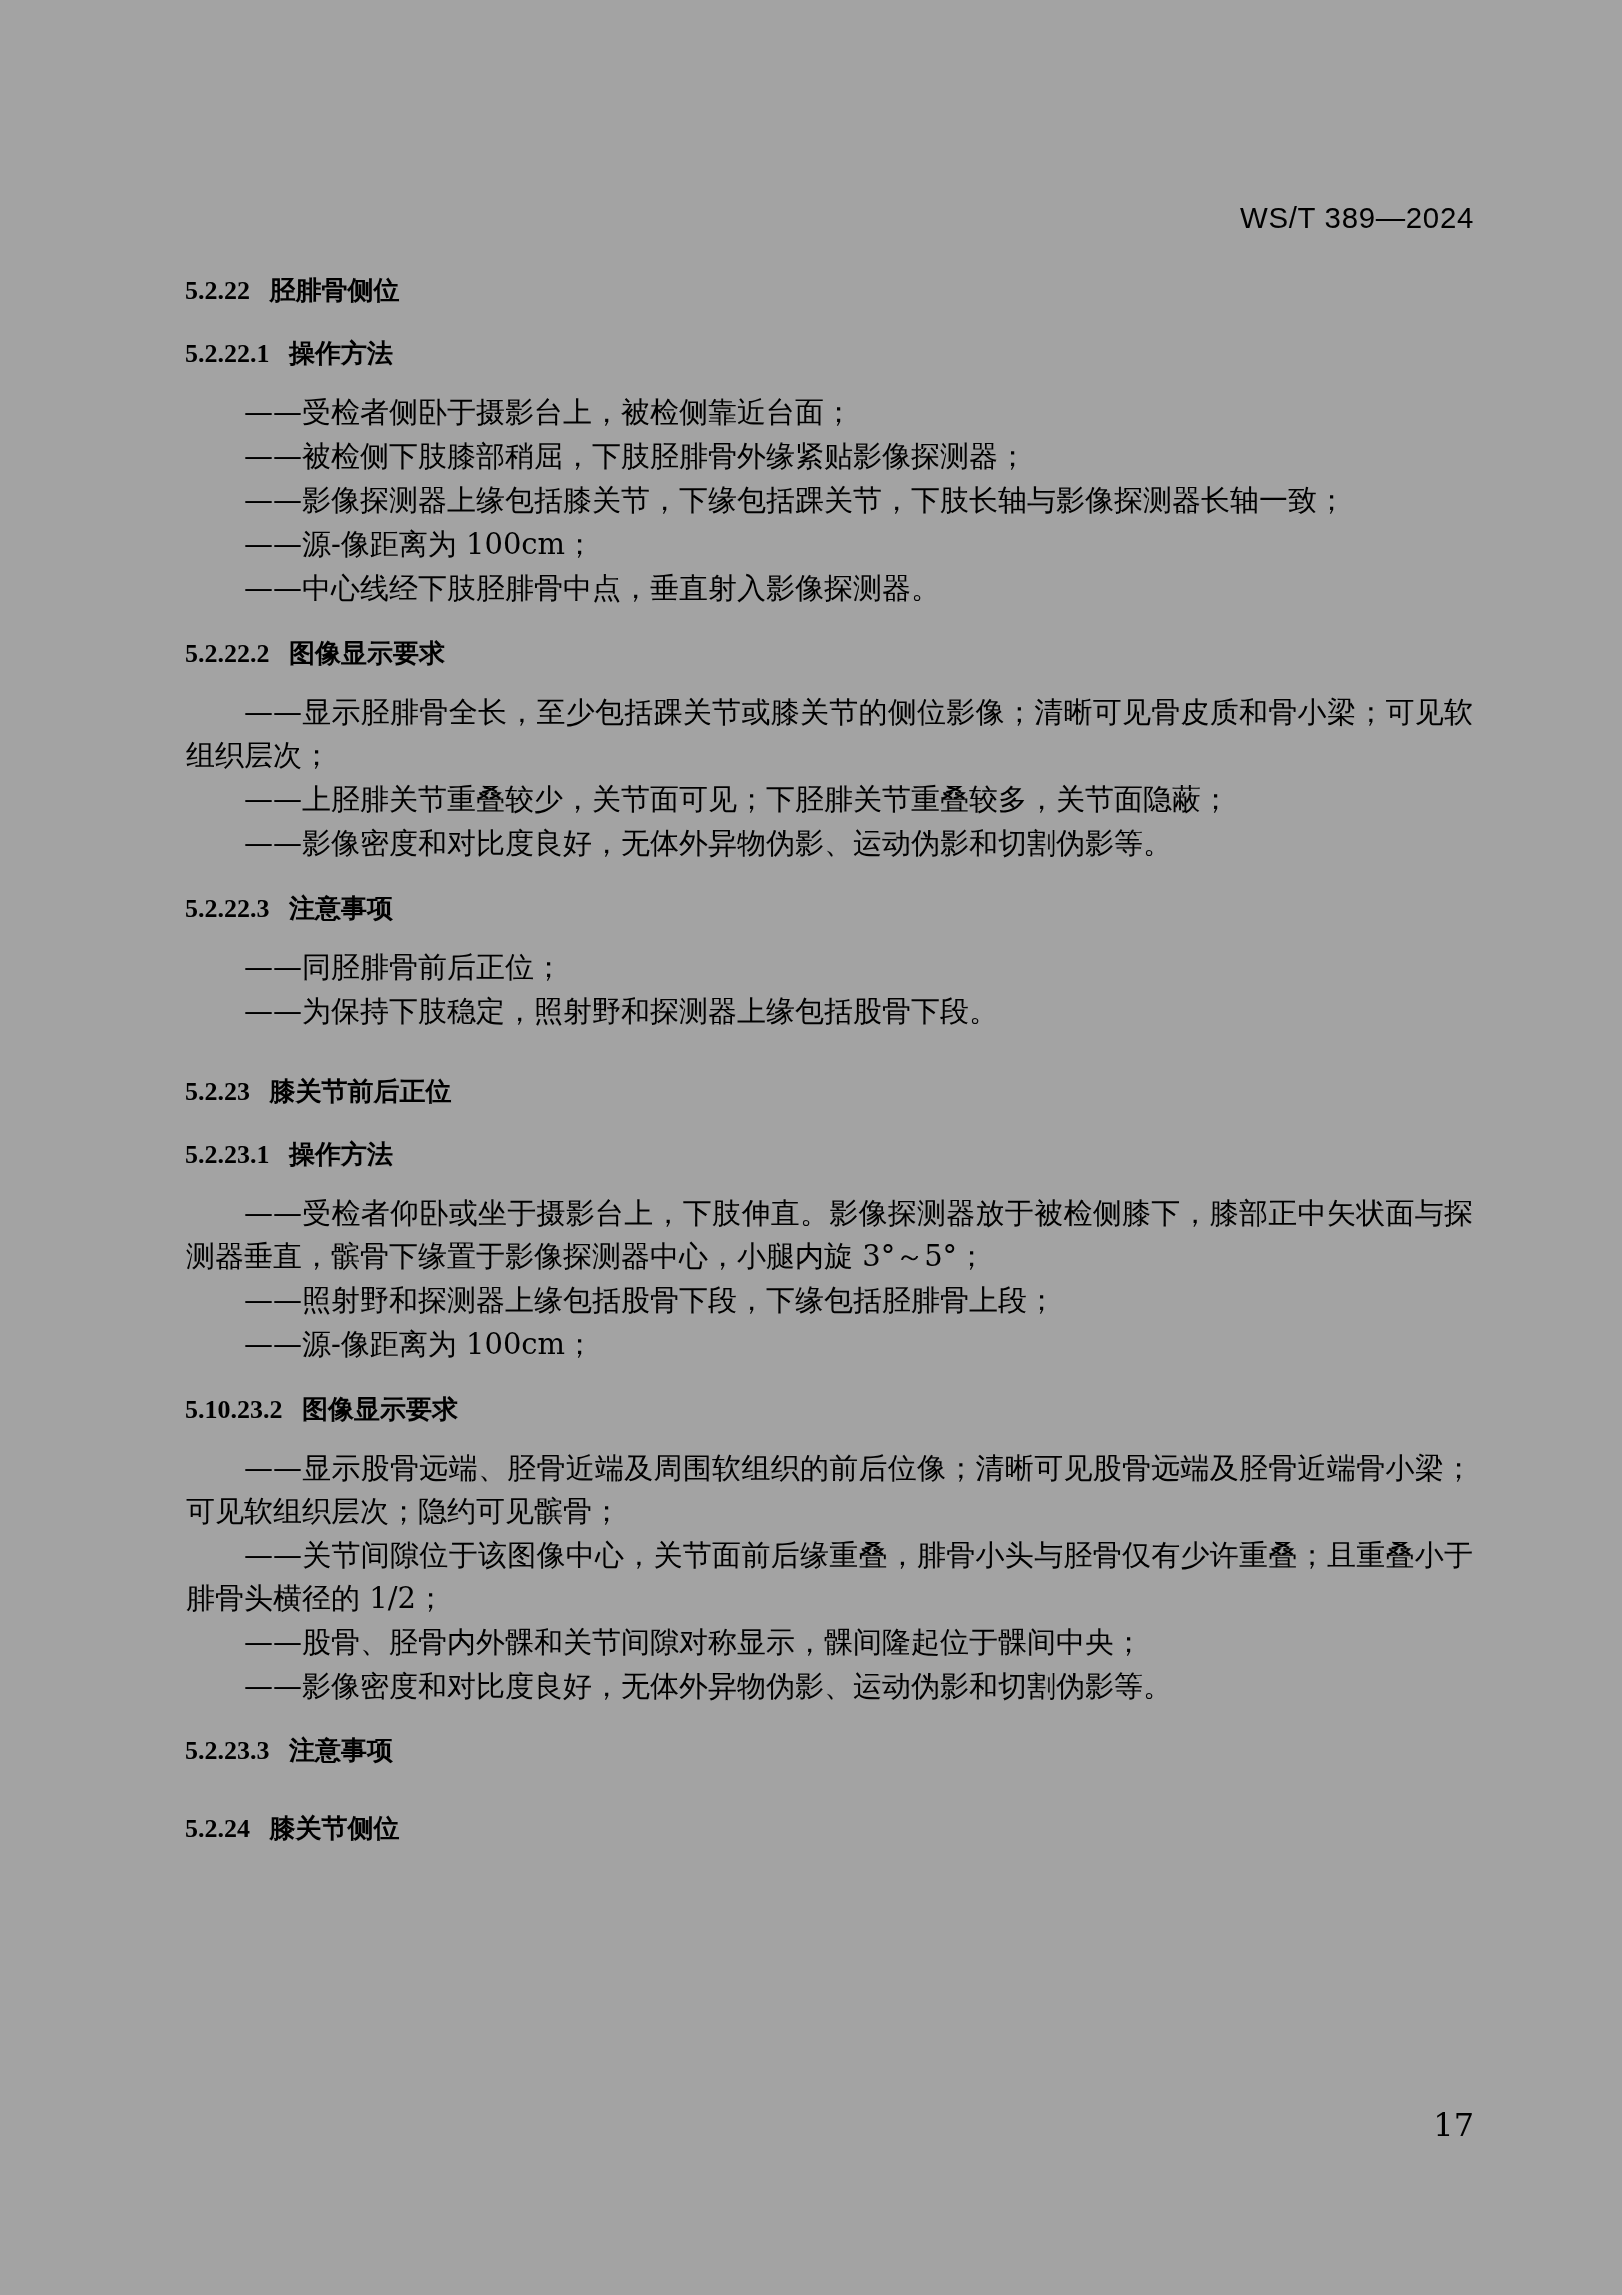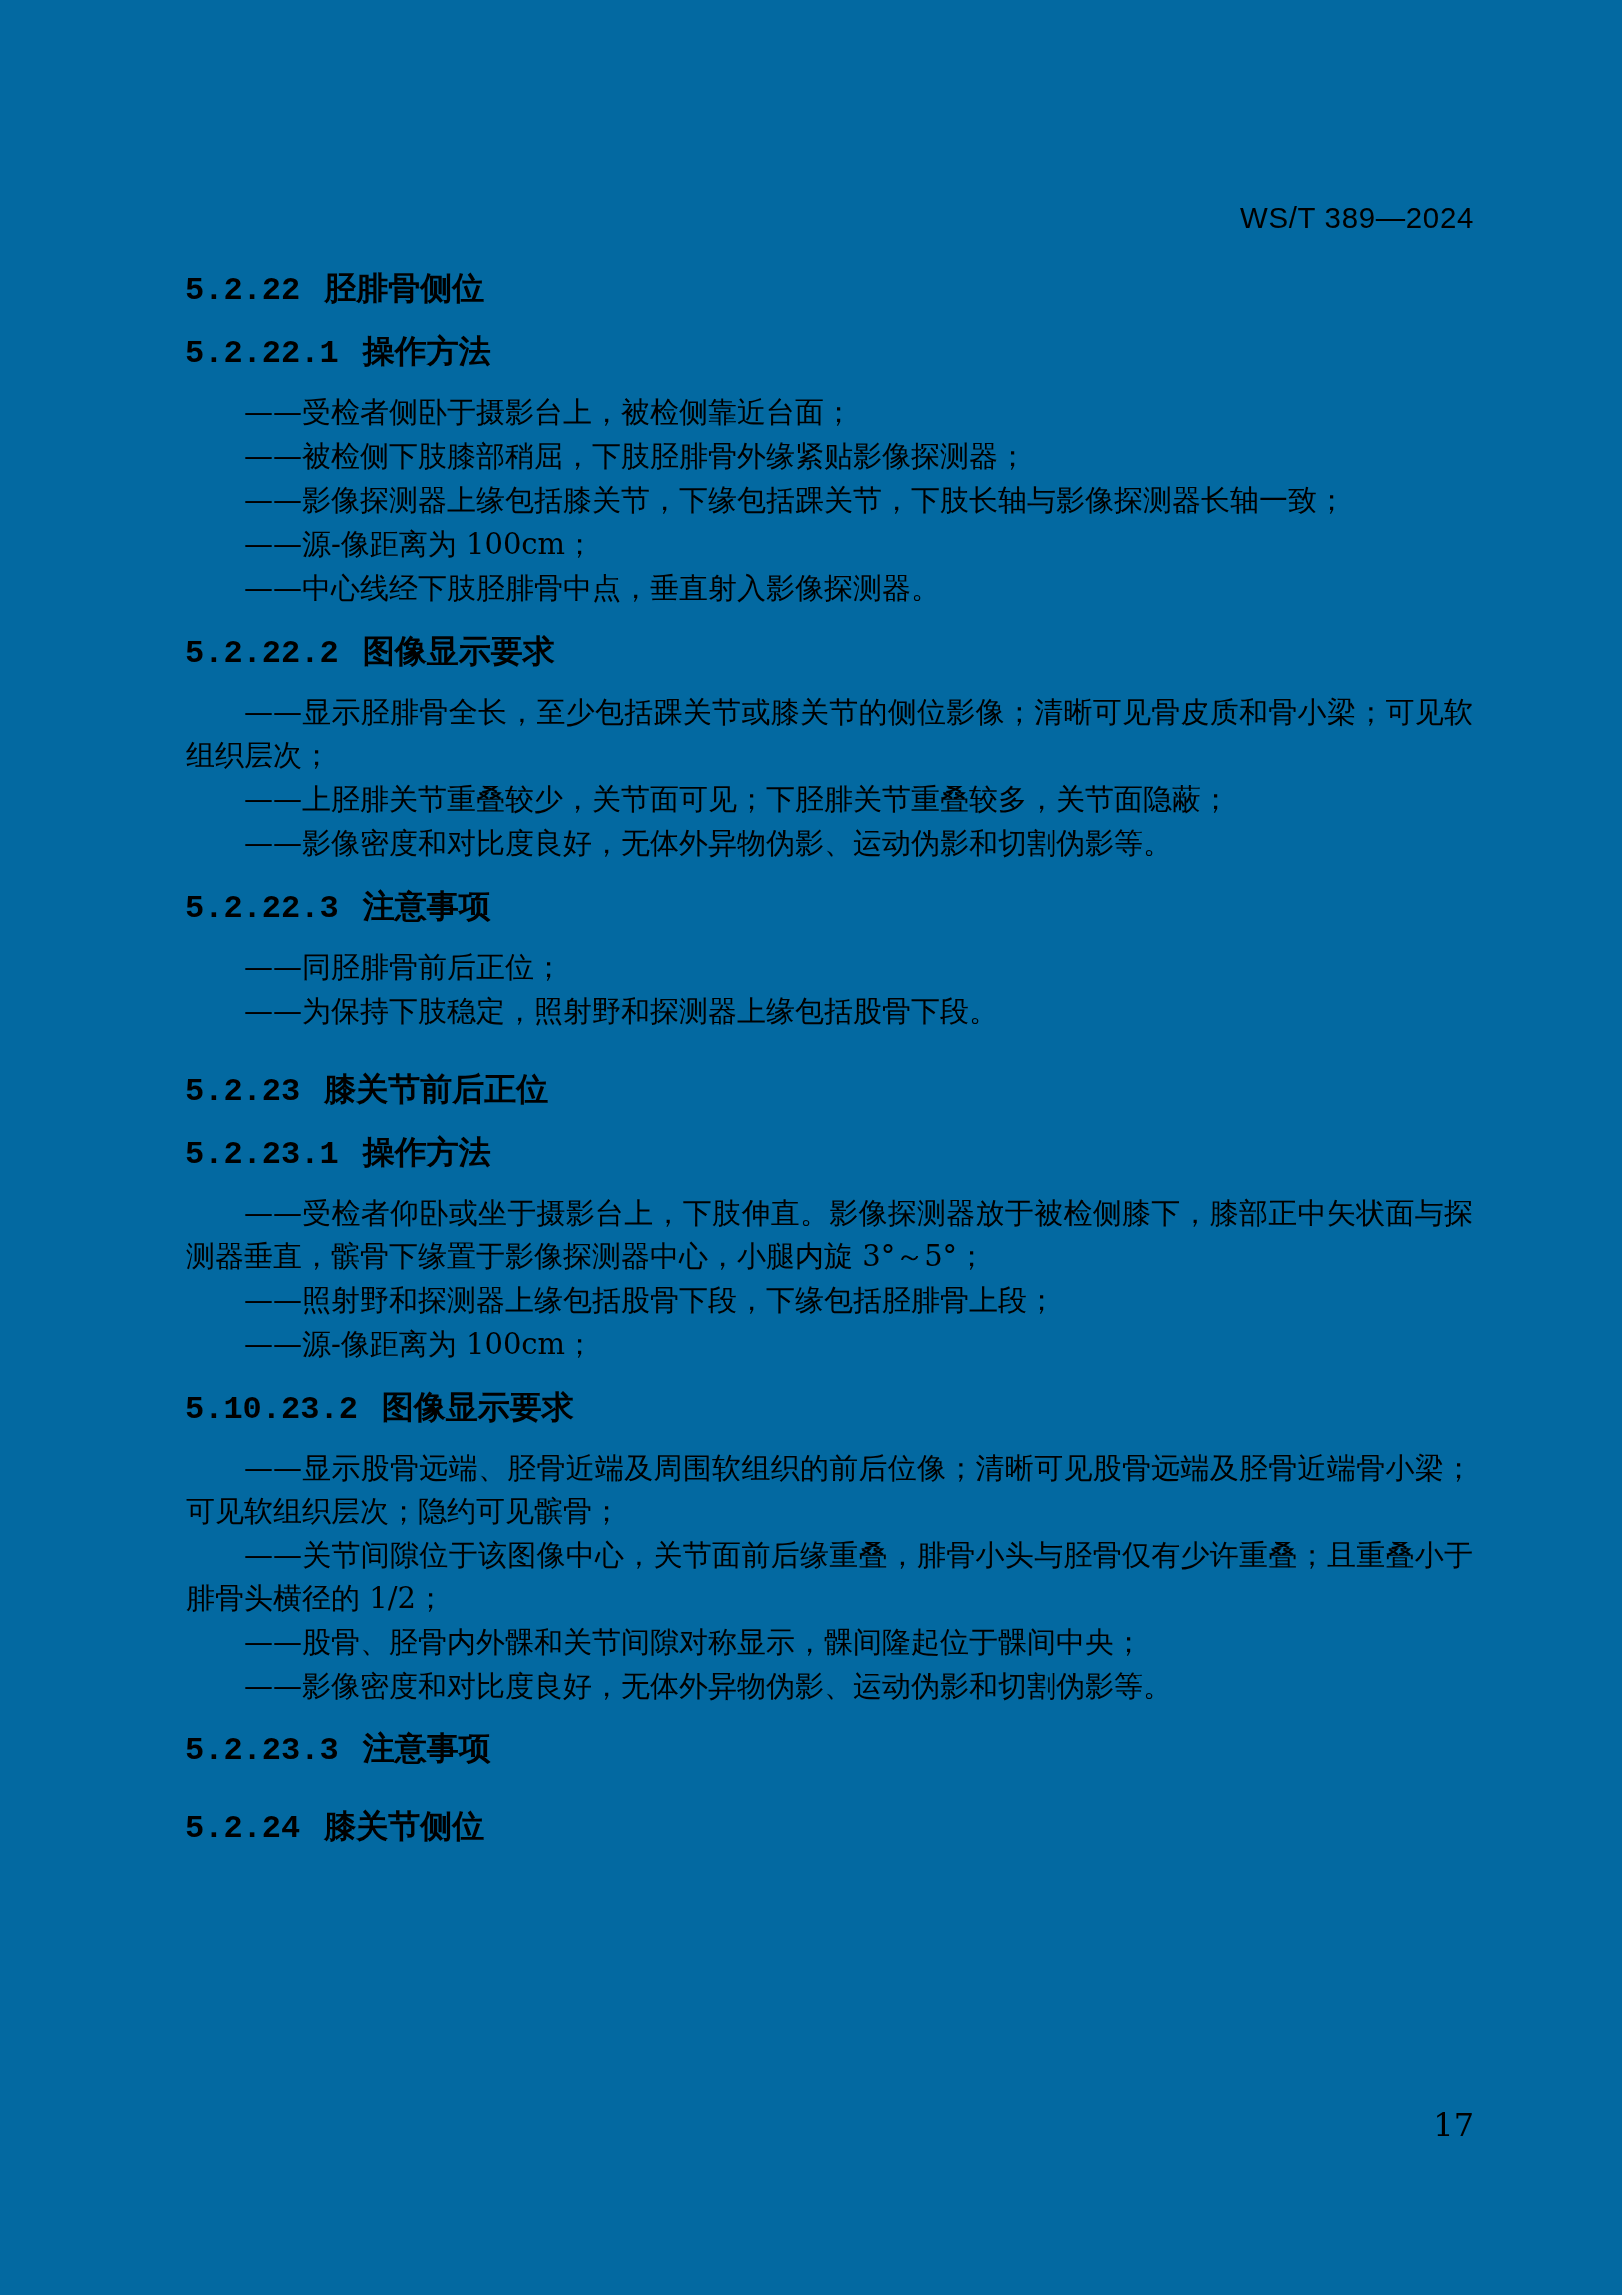--- a/index.html
+++ b/index.html
@@ -4,44 +4,44 @@
 <style>
   html, body {
     margin: 0;
     padding: 0;
     background: #ffffff;
   }
   .page {
     position: relative;
     width: 1623px;
     height: 2295px;
-    background: #0369a1;
+    background: #a3a3a3;
     color: #111111;
     overflow: hidden;
     box-sizing: border-box;
     padding: 203px 149px 0 185px;
   }
   .doc-header {
     text-align: right;
     line-height: 29.4px;
     height: 29.4px;
   }
   .doc-code {
     font-family: "Liberation Sans", "DejaVu Sans", sans-serif;
     font-size: 29.4px;
     letter-spacing: 0.7px;
     color: #000000;
   }
   .content {
     text-align: left;
   }
   .sec-h3, .sec-h4 {
-    font-family: Liberation Mono, monospace;
+    font-family: Liberation Serif, serif;
     font-weight: bold;
-    font-size: 32px;
+    font-size: 26px;
     line-height: 39px;
     color: #000000;
   }
   .sec-h3 { margin: 39px 0 0 0; }
   .sec-h4 { margin: 23.6px 0 0 0; }
   .sec-num { display: inline-block; margin-right: 0.75em; }
   .bullet-group { margin: 18.3px 0 0 0; }
   .bullet {
     font-family: "DejaVu Serif", "Liberation Serif", serif;
     font-size: 29px;

